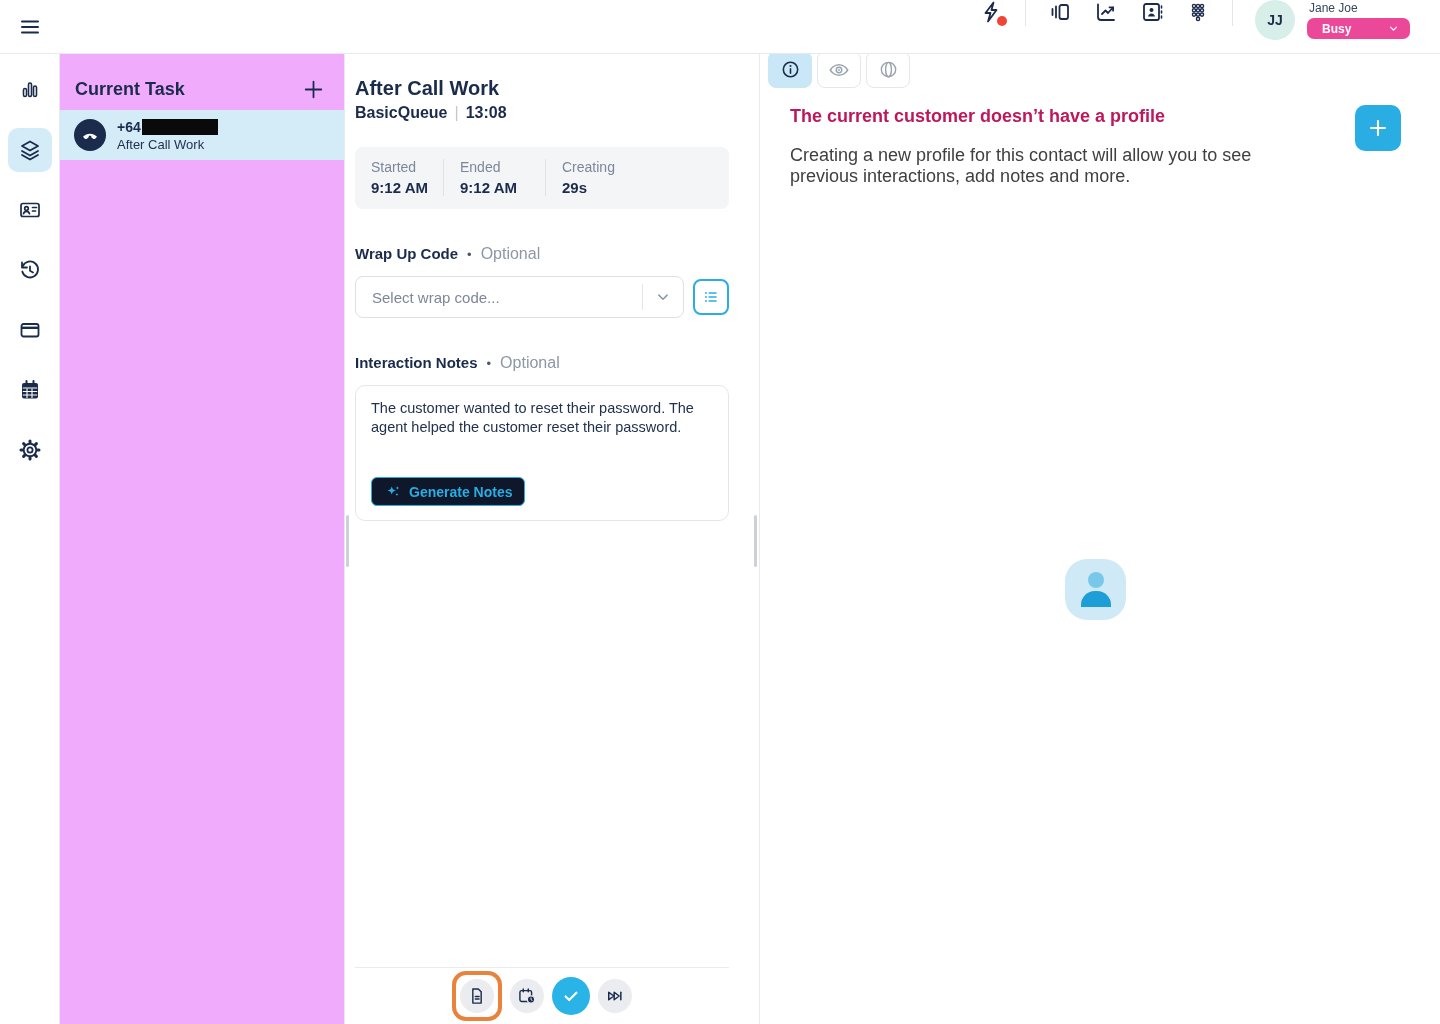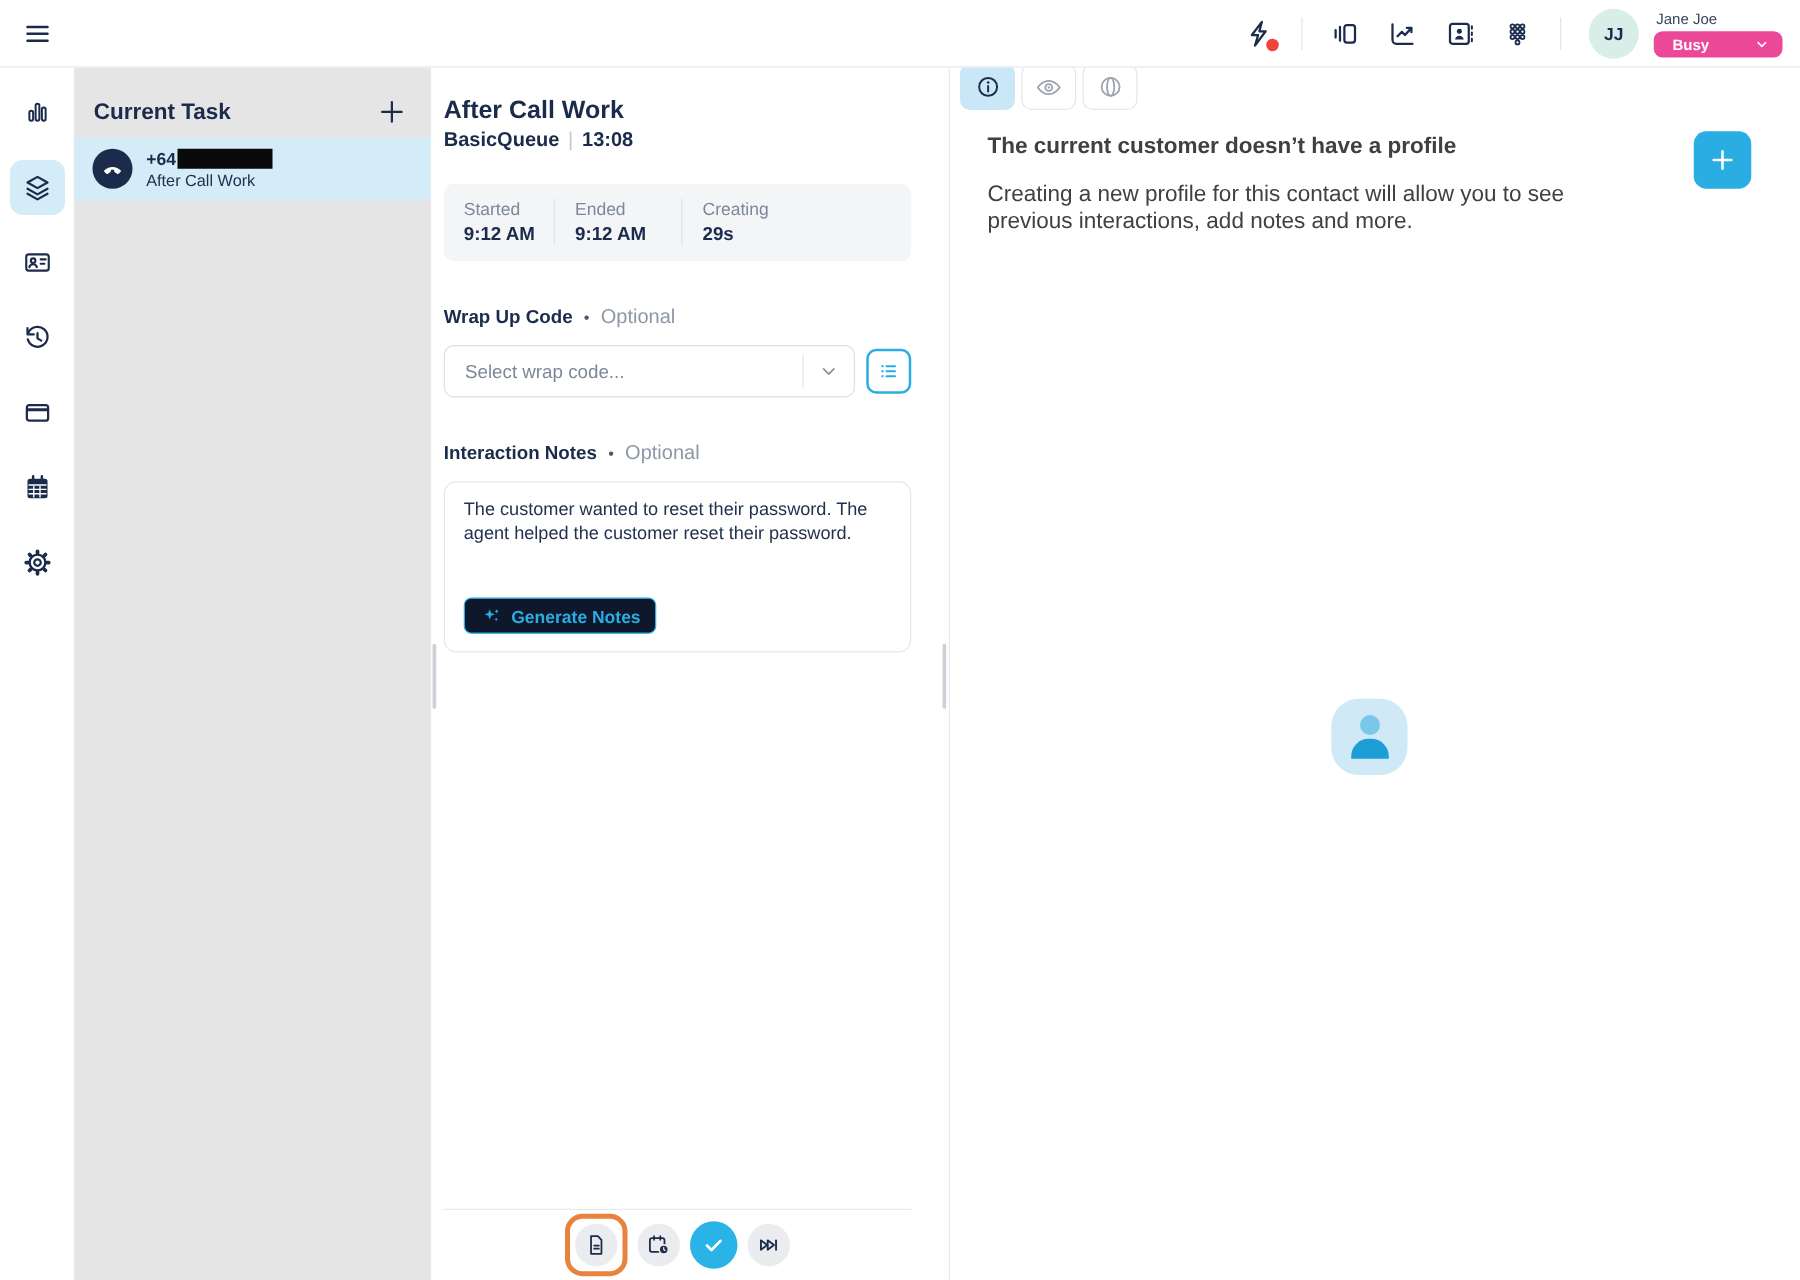--- a/index.html
+++ b/index.html
@@ -4,21 +4,21 @@
 <style>
   * { margin:0; padding:0; box-sizing:border-box; }
   html,body { width:1440px; height:1024px; overflow:hidden; background:#fff;
     font-family:"Liberation Sans", sans-serif; color:#1B2B4B; }
   svg { display:block; }
 
   
   .header { position:absolute; top:0; left:0; width:1440px; height:54px; background:#fff;
     border-bottom:1px solid #E7E9ED; z-index:5; }
   .hamburger { position:absolute; left:18px; top:15px; cursor:pointer; }
-  .header-right { position:absolute; right:14px; top:0; height:54px; display:flex; align-items:center; gap:22px; }
+  .header-right { position:absolute; right:30px; top:0; height:54px; display:flex; align-items:flex-start; gap:22px; }
   .hdr-icon { position:relative; color:#1B2B4B; cursor:pointer; }
   .hdr-divider { width:1px; height:26px; background:#E2E5EA; }
   .red-dot { position:absolute; right:-4px; bottom:-2px; width:10px; height:10px; border-radius:50%; background:#F04438; }
   .user-chip { display:flex; align-items:center; gap:12px; }
   .avatar-jj { width:40px; height:40px; border-radius:50%; background:#D7EEE9; color:#1B2B4B;
     font-weight:bold; font-size:14px; display:flex; align-items:center; justify-content:center; }
   .user-meta { display:flex; flex-direction:column; gap:3px; }
   .user-name { font-size:12px; color:#37465E; padding-left:2px; }
   .busy-pill { width:103px; height:21px; background:#ec4899; border-radius:7px; color:#fff;
     display:flex; align-items:center; justify-content:space-between; padding:0 10px 0 15px;
@@ -26,21 +26,21 @@
 
   
   .rail { position:absolute; top:54px; left:0; bottom:0; width:60px; background:#fff;
     border-right:1px solid #E7E9ED; display:flex; flex-direction:column; align-items:center;
     padding-top:14px; gap:16px; }
   .rail-item { width:44px; height:44px; border-radius:10px; display:flex; align-items:center;
     justify-content:center; color:#1B2B4B; cursor:pointer; }
   .rail-item.active { background:#D4ECF8; }
 
   
-  .tasks-panel { position:absolute; top:54px; left:60px; width:285px; bottom:0; background:#e5e5e5;
+  .tasks-panel { position:absolute; top:54px; left:60px; width:285px; bottom:0; background:#f0abfc;
     border-right:1px solid #E7E9ED; }
   .tasks-header { height:56px; display:flex; align-items:center; justify-content:space-between;
     padding:14px 18px 0 15px; }
   .tasks-title { font-size:18px; font-weight:bold; }
   .task-item { height:50px; background:#D4ECF8; display:flex; align-items:center; gap:11px;
     padding-left:14px; cursor:pointer; }
   .phone-avatar { width:32px; height:32px; border-radius:50%; background:#1B2B4B; flex:0 0 auto;
     display:flex; align-items:center; justify-content:center; }
   .task-texts { display:flex; flex-direction:column; gap:2px; }
   .task-line1 { font-size:14px; font-weight:bold; display:flex; align-items:center; }
@@ -90,21 +90,21 @@
   .action-check { width:38px; height:38px; border-radius:50%; background:#29B3E6; color:#fff;
     display:flex; align-items:center; justify-content:center; cursor:pointer; }
 
   
   .customer-panel { position:absolute; top:54px; left:760px; right:0; bottom:0; background:#fff; }
   .profile-tabs { position:absolute; top:-3px; left:8px; display:flex; gap:5px; }
   .ptab { width:44px; height:37px; border-radius:8px; display:flex; align-items:center; justify-content:center;
     background:#fff; border:1px solid #E4E7EB; color:#9AA3AE; cursor:pointer; }
   .ptab.active { background:#C9E7F6; border-color:#C9E7F6; color:#1B2B4B; }
   .profile-note { position:absolute; top:52px; left:30px; width:480px; }
-  .profile-heading { font-size:18px; font-weight:bold; color:#404040; }
+  .profile-heading { font-size:18px; font-weight:bold; color:#be185d; }
   .profile-body { margin-top:18px; font-size:18px; line-height:21px; color:#404040; }
   .add-profile-btn { position:absolute; top:51px; right:39px; width:46px; height:46px; border-radius:10px;
     background:#29ADE3; border:none; display:flex; align-items:center; justify-content:center; cursor:pointer; }
   .avatar-placeholder { position:absolute; top:505px; left:305px; width:61px; height:61px;
     border-radius:22px; background:#CFE9F7; overflow:hidden; }
   .ph-head { position:absolute; top:13px; left:22.5px; width:16px; height:16px; border-radius:50%; background:#79C8EA; }
   .ph-body { position:absolute; top:32px; left:15.5px; width:30px; height:16px;
     border-radius:14px 14px 0 0; background:#1D9ED6; }
 </style>
 </head>

